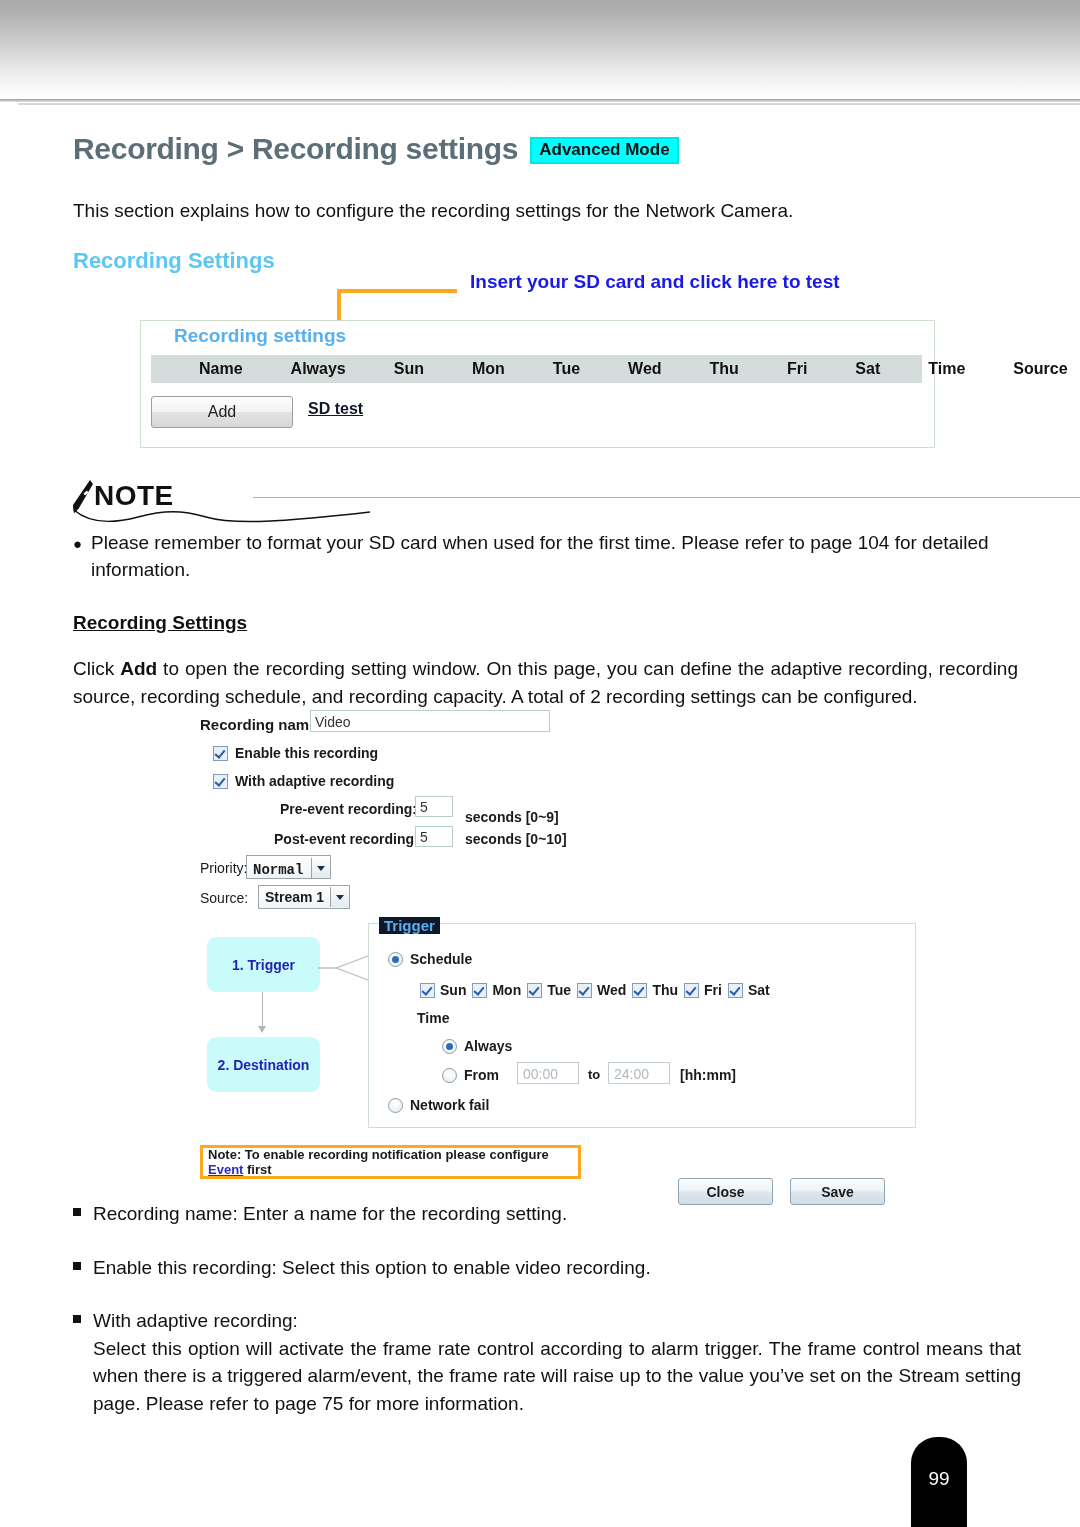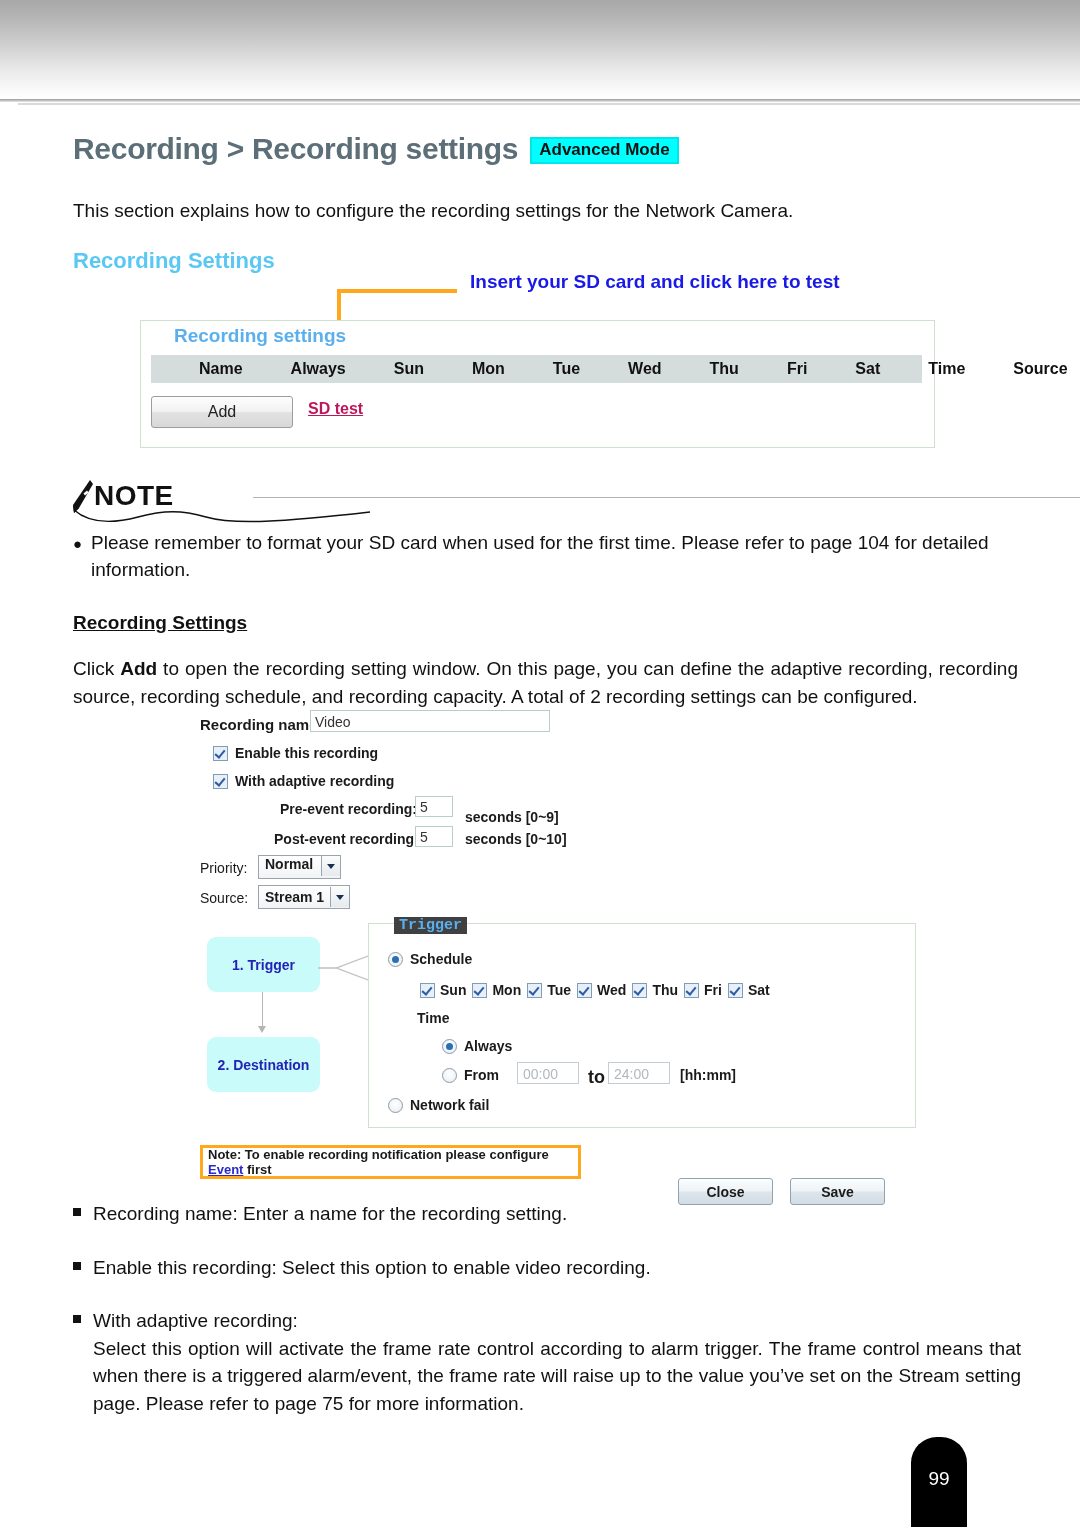--- a/index.html
+++ b/index.html
@@ -102,21 +102,21 @@
 
   .add-btn{
     position:absolute;left:151px;top:396px;width:140px;height:30px;
     background:linear-gradient(to bottom,#fdfdfd 0%,#f2f2f2 48%,#e2e2e2 52%,#d8d8d8 100%);
     border:1px solid #9d9d9d;border-radius:3px;
     display:flex;align-items:center;justify-content:center;
     font-size:16px;color:#222;
   }
   .sd-test{
     position:absolute;left:308px;top:400px;
-    font-size:16px;font-weight:bold;color:#be185d;text-decoration:underline;
+    font-size:16px;font-weight:bold;color:#0f172a;text-decoration:underline;
   }
 
   
   .note-wrap{position:absolute;left:70px;top:478px;width:940px;height:55px;}
   .note-icon{position:absolute;left:0;top:0;width:26px;height:40px;}
   .note-word{
     position:absolute;left:24px;top:2px;
     font-size:28px;font-weight:bold;color:#111;letter-spacing:0.5px;
   }
   .note-rule{
@@ -180,23 +180,23 @@
   .post-lbl{position:absolute;left:104px;top:126px;font-size:14px;font-weight:bold;color:#1a1a1a;}
   .post-input{
     position:absolute;left:245px;top:121px;width:38px;height:21px;
     border:1px solid #b9cfc3;background:#fff;font-size:14px;color:#333;
     padding-left:4px;line-height:21px;box-sizing:border-box;
   }
   .post-unit{position:absolute;left:295px;top:126px;font-size:14px;font-weight:bold;color:#1a1a1a;}
 
   .prio-lbl{position:absolute;left:30px;top:155px;font-size:14px;color:#1a1a1a;}
   .prio-sel{
-    position:absolute;left:88px;top:150px;height:22px;
+    position:absolute;left:76px;top:150px;height:22px;
     border:1px solid #9aa4ad;background:linear-gradient(to bottom,#ffffff,#f1f3f5);
-    display:flex;align-items:flex-start;
+    display:flex;align-items:flex-end;font-family:Liberation Mono, monospace;
   }
   .prio-sel .v{font-size:14px;font-weight:bold;color:#1a1a1a;padding:0 8px 0 6px;}
   .src-lbl{position:absolute;left:30px;top:185px;font-size:14px;color:#1a1a1a;}
   .src-sel{
     position:absolute;left:88px;top:180px;height:22px;
     border:1px solid #9aa4ad;background:linear-gradient(to bottom,#ffffff,#f1f3f5);
     display:flex;align-items:center;
   }
   .src-sel .v{font-size:14px;font-weight:bold;color:#1a1a1a;padding:0 6px 0 6px;}
   .arrowbox{
@@ -223,22 +223,22 @@
     border-left:4px solid transparent;border-right:4px solid transparent;border-top:7px solid #b5b5b5;
   }
   .flow-conn{position:absolute;left:148px;top:243px;width:68px;height:40px;}
 
   
   .trig-box{
     position:absolute;left:198px;top:218px;width:546px;height:203px;
     border:1px solid #cfe0cf;background:#ffffff;
   }
   .trig-legend{
-    position:absolute;left:224px;top:212px;background:#404040;padding:0 5px;
-    font-size:15px;font-weight:bold;color:#5ab0ee;font-family:Liberation Mono, monospace;
+    position:absolute;left:209px;top:212px;background:#0f172a;padding:0 5px;
+    font-size:15px;font-weight:bold;color:#5ab0ee;
   }
 
   .rd{
     width:13px;height:13px;border-radius:50%;border:1px solid #8a9aa8;
     background:radial-gradient(circle at 50% 40%,#ffffff 0%,#eef2f6 70%,#dfe5eb 100%);
     display:inline-block;position:relative;flex:none;
   }
   .rd.sel::after{
     content:"";position:absolute;left:3px;top:3px;width:7px;height:7px;border-radius:50%;
     background:#2a6fb5;
@@ -254,21 +254,21 @@
   .days .d .txt{font-size:14px;font-weight:bold;color:#1a1a1a;}
 
   .time-lbl{position:absolute;left:247px;top:305px;font-size:14px;font-weight:bold;color:#1a1a1a;}
   .r-always{left:272px;top:333px;}
   .r-from{left:272px;top:362px;}
   .from-input{
     position:absolute;left:347px;top:357px;width:62px;height:22px;
     border:1px solid #c3cdd6;background:#fff;font-size:14px;color:#b0b8c0;
     padding-left:5px;line-height:22px;box-sizing:border-box;
   }
-  .to-lbl{position:absolute;left:418px;top:362px;font-size:18px;font-weight:bold;color:#1a1a1a;}
+  .to-lbl{position:absolute;left:418px;top:362px;font-size:13px;font-weight:bold;color:#1a1a1a;}
   .to-input{
     position:absolute;left:438px;top:357px;width:62px;height:22px;
     border:1px solid #c3cdd6;background:#fff;font-size:14px;color:#b0b8c0;
     padding-left:5px;line-height:22px;box-sizing:border-box;
   }
   .hhmm{position:absolute;left:510px;top:362px;font-size:14px;font-weight:bold;color:#1a1a1a;}
 
   
   .note-banner{
     position:absolute;left:30px;top:440px;width:375px;height:28px;

